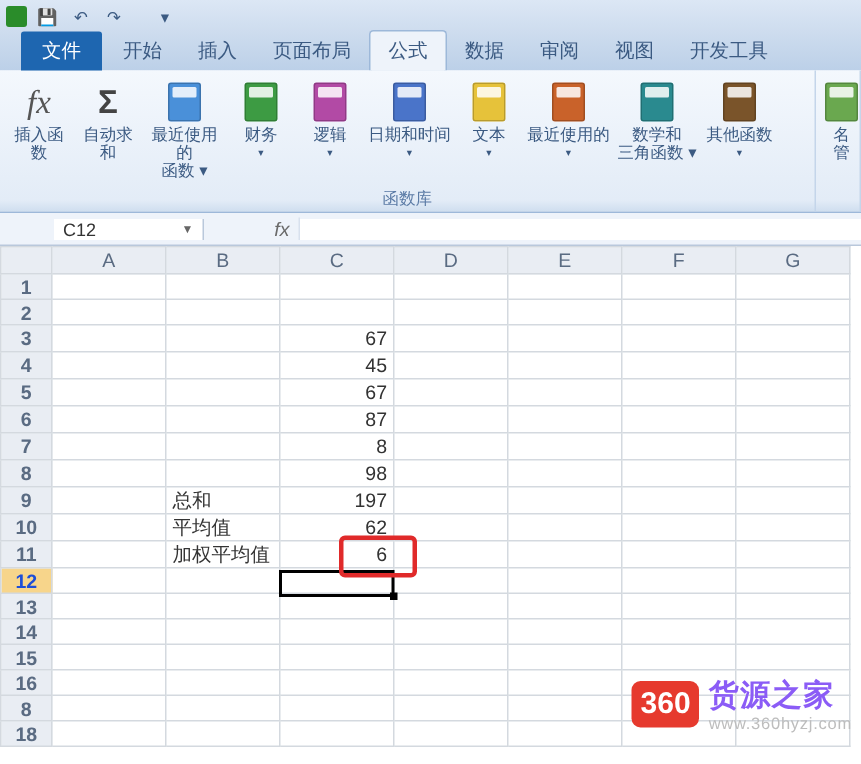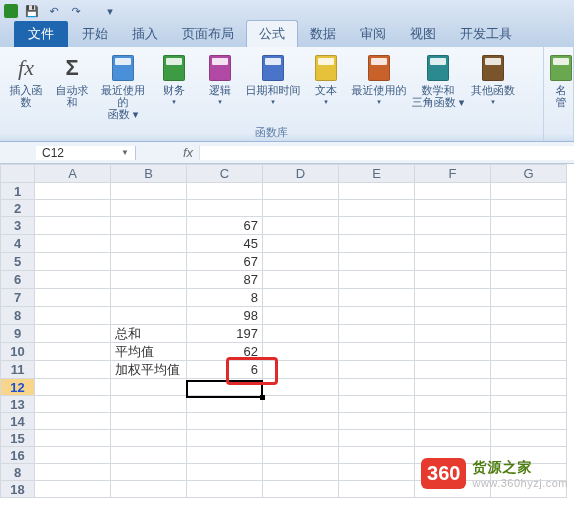--- a/index.html
+++ b/index.html
@@ -52,21 +52,21 @@
   
   .sel-outline { position: absolute; border: 2px solid #000; pointer-events: none; }
   .sel-handle { position: absolute; width: 5px; height: 5px; background: #000; pointer-events: none; }
   
   .red-rect { position: absolute; border: 3px solid #e02a2a; border-radius: 4px; pointer-events: none; }
 
   
   .watermark { position: absolute; right: 6px; bottom: 20px; display: flex; align-items: center; gap: 6px; pointer-events: none; margin-top: 41px; }
   .wm-badge { background: #e63a2e; color: #fff; font-weight: bold; font-size: 20px; padding: 4px 6px; border-radius: 6px; font-family: Arial; }
   .wm-text { display: flex; flex-direction: column; }
-  .wm-text .a { color: #4d7c0f; font-size: 14px; font-weight: 700; letter-spacing: 1px; }
+  .wm-text .a { color: #8b5cf6; font-size: 20px; font-weight: 700; letter-spacing: 1px; }
   .wm-text .b { color: #bdbdbd; font-size: 11px; letter-spacing: .5px; }
 </style>
 </head>
 <body>
 
 <div class="titlebar">
   <div class="win-icon"></div>
   <div class="qat-icon">💾</div>
   <div class="qat-icon">↶</div>
   <div class="qat-icon">↷</div>

